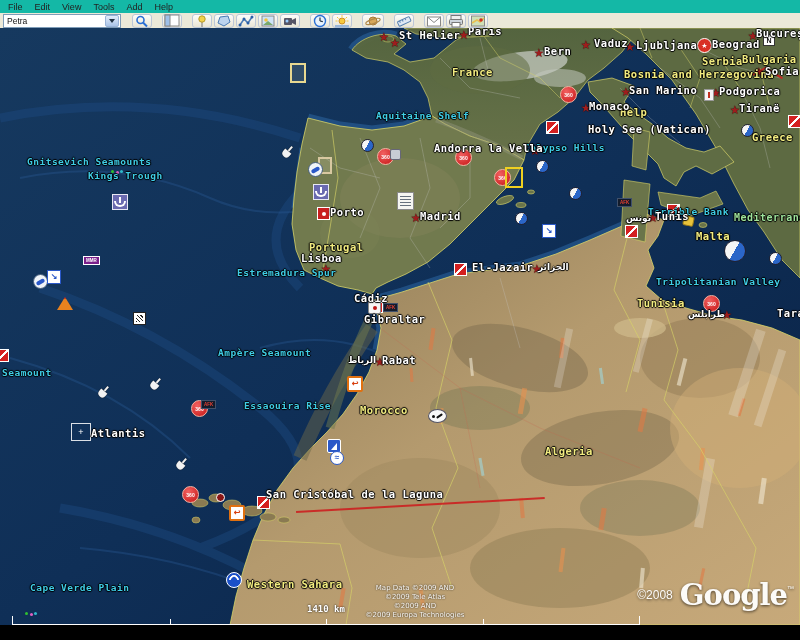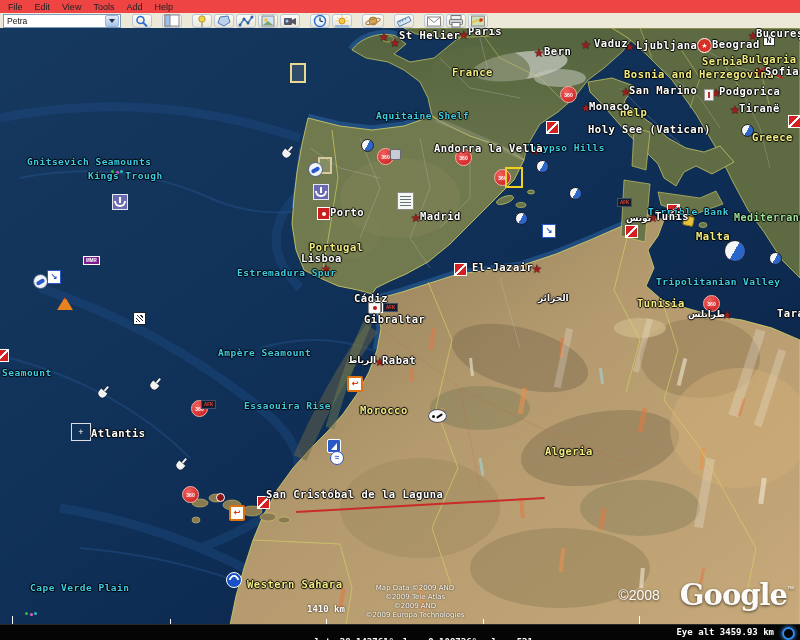--- a/index.html
+++ b/index.html
@@ -1,18 +1,18 @@
 <!DOCTYPE html>
 <html><head>
 <meta charset="utf-8">
 <style>
   html,body{margin:0;padding:0;background:#000;}
   .app{position:relative;width:800px;height:640px;overflow:hidden;font-family:"Liberation Sans",sans-serif;}
   
-  .menubar{height:13px;background:#ef4444;display:flex;align-items:center;padding-left:2px;font-size:9px;color:#222;}
+  .menubar{height:13px;background:#14b8a6;display:flex;align-items:center;padding-left:2px;font-size:9px;color:#222;}
   .menu-item{padding:1px 6px;cursor:default;}
   .toolbar{height:15px;background:#ece9d8;border-bottom:1px solid #aca899;display:flex;align-items:center;padding-left:3px;}
   .combo{width:116px;height:12px;background:#fff;border:1px solid #7f9db9;display:flex;align-items:center;position:relative;}
   .combo-text{flex:1;font-size:8.5px;padding-left:3px;color:#111;}
   .combo-arrow-btn{width:12px;height:10px;margin-right:1px;background:linear-gradient(#e3edfb,#aac4e8);border:1px solid #9ab4d8;border-radius:2px;display:flex;align-items:center;justify-content:center;}
   .arr{width:0;height:0;border-left:3px solid transparent;border-right:3px solid transparent;border-top:4px solid #234;}
   .tbtn{height:14px;min-width:19px;margin:0 1px;padding:0 1px;background:linear-gradient(#fdfdfb,#e9e5d4);border:1px solid #bcc7d8;border-radius:3px;display:flex;align-items:center;justify-content:center;cursor:default;}
   .tbtn svg{display:block;}
   .tsep{width:10px;}
   .g8{margin-left:9px;}
@@ -89,21 +89,21 @@
   .route-line{position:absolute;height:1.5px;background:#cc2020;transform-origin:0 0;z-index:15;opacity:.9;}
   
   .scalebar{position:absolute;left:12px;top:576px;width:628px;z-index:40;}
   .scale-label{display:block;text-align:center;color:#fff;font-family:"DejaVu Sans Mono",monospace;font-weight:bold;font-size:9px;text-shadow:0 0 2px #000;margin-bottom:2px;}
   .scale-line{position:relative;height:8px;border-left:1px solid #fff;border-right:1px solid #fff;border-bottom:1px solid #fff;}
   .scale-line i{position:absolute;bottom:0;width:1px;height:5px;background:#fff;}
   .scale-line i:nth-child(1){left:25%;}.scale-line i:nth-child(2){left:50%;}.scale-line i:nth-child(3){left:75%;}
   
   .credits{position:absolute;left:337px;top:556px;width:156px;text-align:center;z-index:40;color:#fff;font-size:7px;line-height:9px;font-family:"DejaVu Sans",sans-serif;text-shadow:0 0 2px #000;opacity:.9;}
   .glogo{position:absolute;right:6px;top:550px;z-index:40;color:#fff;display:flex;align-items:center;text-shadow:0 1px 3px rgba(0,0,0,.7);opacity:.95;}
-  .gcopy{font-size:14px;margin-right:20px;}
+  .gcopy{font-size:12px;margin-right:7px;}
   .gword{font-family:"DejaVu Serif",serif;font-size:29px;font-weight:bold;letter-spacing:-1px;}
   .gtm{font-size:7px;margin-top:-14px;}
   
   .statusbar{position:absolute;left:0;bottom:0;width:800px;height:15px;background:#050505;border-top:1px solid #2a2a2a;color:#fff;
              font-family:"DejaV(u Sans Mono)",monospace;z-index:50;}
   .statusbar,.statusbar span{font-family:"DejaVu Sans Mono",monospace;font-size:9px;font-weight:bold;}
   .st-left{position:absolute;left:282px;top:2px;white-space:pre;}
   .st-left span{margin-right:9px;}
   .st-right{position:absolute;right:26px;top:2px;}
   .nav-ring{position:absolute;left:100%;margin-left:8px;top:0px;width:9px;height:9px;border:2px solid #2e8ef0;border-radius:50%;box-shadow:0 0 4px #4aa0ff;}
@@ -674,21 +674,21 @@
         <span class="lbl t-city" style="left: 301px; top: 224px;">Lisboa</span>
         <span class="lbl t-city" style="left: 472px; top: 233px;">El-Jazair</span>
         <span class="lbl t-city" style="left: 354px; top: 264px;">Cádiz</span>
         <span class="lbl t-city" style="left: 364px; top: 285px;">Gibraltar</span>
         <span class="lbl t-city" style="left: 382px; top: 326px;">Rabat</span>
         <span class="lbl t-city" style="left: 655px; top: 182px;">Tunis</span>
         <span class="lbl t-city" style="left: 729px; top: 279px; margin-left: 48px;">Tarabulus</span>
         <span class="lbl t-city" style="left: 226px; top: 460px; padding-left: 40px;">San Cristóbal de la Laguna</span>
         <span class="lbl t-city" style="left: 434px; top: 114px;">Andorra la Vella</span>
         <span class="lbl t-city" style="left: 91px; top: 399px;">Atlantis</span>
-        <span class="lbl t-arabic" style="left: 538px; top: 234px; margin-top: 31px;">الجزائر</span>
+        <span class="lbl t-arabic" style="left: 538px; top: 234px;">الجزائر</span>
         <span class="lbl t-arabic" style="left: 348px; top: 327px;">الرباط</span>
         <span class="lbl t-arabic" style="left: 626px; top: 185px;">تونس</span>
         <span class="lbl t-arabic" style="left: 688px; top: 281px;">طرابلس</span>
       </div>
 
     <div class="scalebar">
       <span class="scale-label">1410 km</span>
       <div class="scale-line">
           <i></i>
           <i></i>
@@ -704,22 +704,13 @@
         <div class="credit-line">©2009 Europa Technologies</div>
       </div>
 
     <div class="glogo">
       <span class="gcopy">©2008</span>
       <span class="gword">Google</span>
       <sup class="gtm">™</sup>
     </div>
   </div>
 
-  <div class="statusbar">
-    <div class="st-left">
-      <span>lat</span><span>28.143761°</span><span>lon</span><span>9.109736°</span><span>elev</span><span>521 m</span>
-    </div>
-    <div class="st-right">
-      <span>Eye alt  3459.93 km</span>
-      <span class="nav-ring"></span>
-    </div>
-  </div>
 </div>
 
 </body></html>

